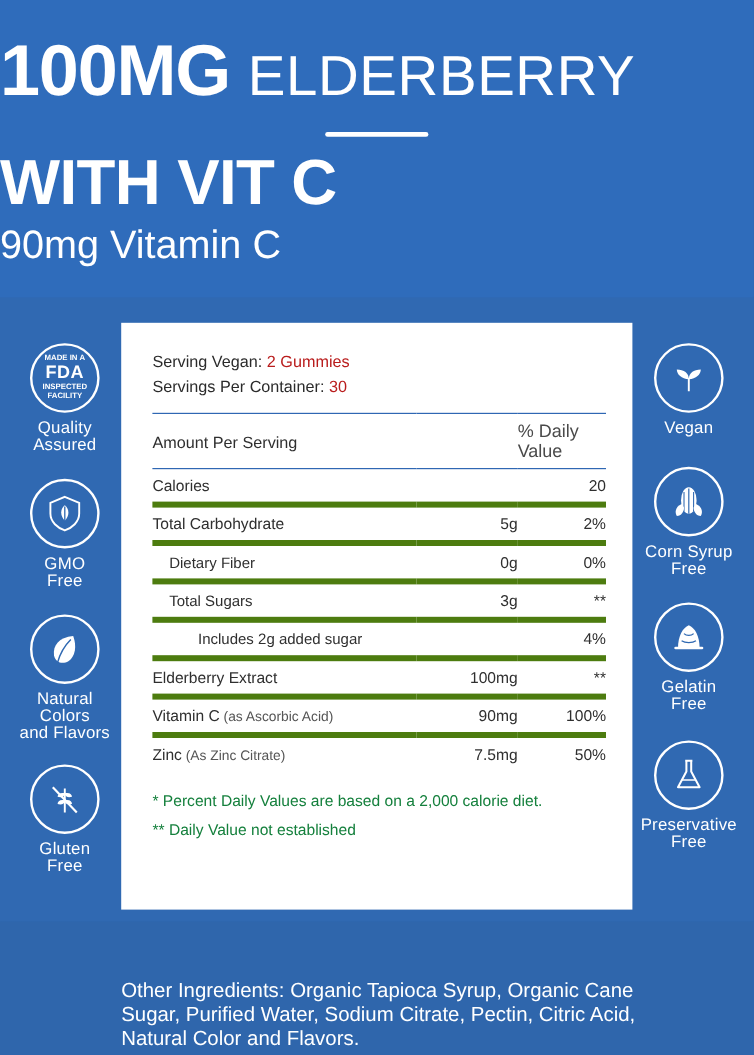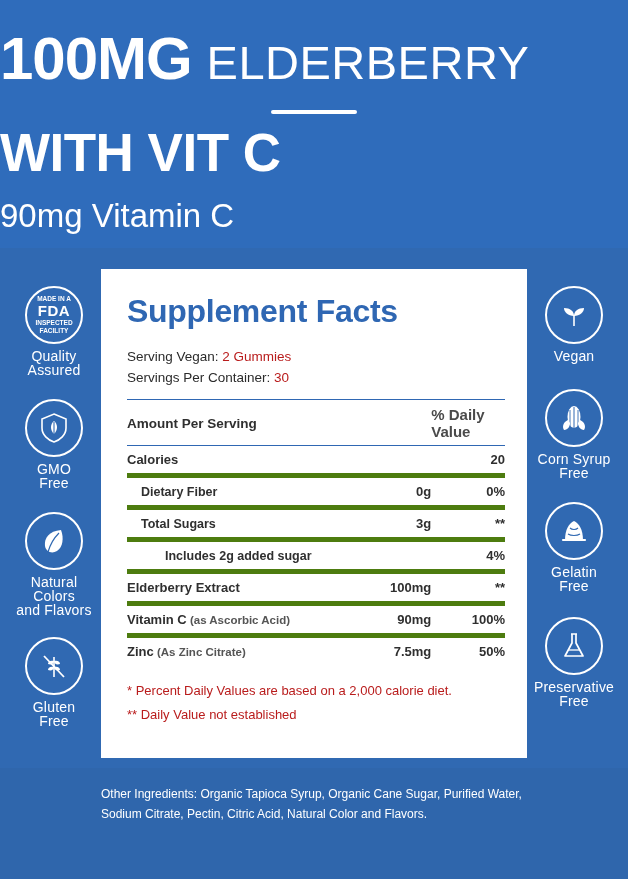--- a/index.html
+++ b/index.html
@@ -65,21 +65,21 @@
   .headline-2 {
     font-size: 53px;
     font-weight: bold;
     letter-spacing: -0.5px;
     line-height: 58px;
   }
   .headline-3 {
     font-size: 33px;
     font-weight: normal;
     line-height: 40px;
-    margin-top: 14px;
+    margin-top: 2px;
   }
 
   
   .badge-col {
     position: absolute;
     width: 104px;
     top: 286px;
     text-align: center;
     color: #ffffff;
   }
@@ -153,21 +153,20 @@
   .serving-line .lbl { color: #2b2b2b; }
   .serving-line .val { color: #b91c1c; }
   .serving-block { margin-bottom: 11px; }
 
   table.facts {
     width: 378px;
     border-collapse: collapse;
     font-size: 13px;
     color: #2f2f2f;
     margin-left: 2px;
-    font-weight: bold;
   }
   table.facts td {
     padding: 6px 0 6px 0;
     border-bottom: 5px solid #4d7c0f;
     vertical-align: middle;
   }
   table.facts tr.head td {
     border-top: 1px solid #2f67b3;
     border-bottom: 1px solid #2f67b3;
     padding: 6px 0 5px 0;
@@ -181,33 +180,33 @@
   .ind1 { padding-left: 14px !important; }
   .ind2 { padding-left: 38px !important; }
   .sub { font-size: 12.5px; }
   .nm-small { font-size: 11.5px; color: #555; }
   tr.last-row td { border-bottom: none; }
   .rule-strong td {
     border-top: 1px solid #bcbcbc;
   }
   .footnotes {
     margin: 14px 0 0 2px;
-    color: #b91c1c;
+    color: #15803d;
     font-size: 13px;
     line-height: 24px;
   }
 
   
   .other-ing {
     position: absolute;
     left: 101px;
-    top: 784px;
+    top: 816px;
     width: 430px;
     color: #ffffff;
-    font-size: 12px;
+    font-size: 17px;
     line-height: 20px;
   }
 </style>
 </head>
 <body>
 
 <div class="page">
   <div class="bg-band band-top"></div>
   <div class="bg-band band-mid"></div>
   <div class="bg-band band-bot"></div>
@@ -314,21 +313,20 @@
         <svg width="30" height="32" viewBox="0 0 30 32" fill="none">
           <path d="M12 4 H18 M13 4 V13 L6 26 H24 L17 13 V4" stroke="#ffffff" stroke-width="1.7" fill="none" stroke-linejoin="round"></path>
           <path d="M9 20 H21" stroke="#ffffff" stroke-width="1.3"></path>
         </svg>
       </div>
       <div class="badge-label">Preservative<br>Free</div>
     </div>
   </div>
 
   <div class="panel">
-    <div class="panel-title">Supplement Facts</div>
 
     <div class="serving-block">
       <div class="serving-line">
         <span class="lbl">Serving Vegan:</span>
         <span class="val">2 Gummies</span>
       </div>
       <div class="serving-line">
         <span class="lbl">Servings Per Container:</span>
         <span class="val">30</span>
       </div>
@@ -340,20 +338,25 @@
         <td class="hdr-left" colspan="2">Amount Per Serving</td>
         <td class="hdr-right">% Daily Value</td>
       </tr>
 
       <tr>
         <td class="c-name">Calories</td>
         <td class="c-amt"></td>
         <td class="c-dv">20</td>
       </tr>
 
+      <tr>
+        <td class="c-name">Total Carbohydrate</td>
+        <td class="c-amt">5g</td>
+        <td class="c-dv">2%</td>
+      </tr>
 
       <tr>
         <td class="c-name ind1 sub">Dietary Fiber</td>
         <td class="c-amt">0g</td>
         <td class="c-dv">0%</td>
       </tr>
 
       <tr>
         <td class="c-name ind1 sub">Total Sugars</td>
         <td class="c-amt">3g</td>

